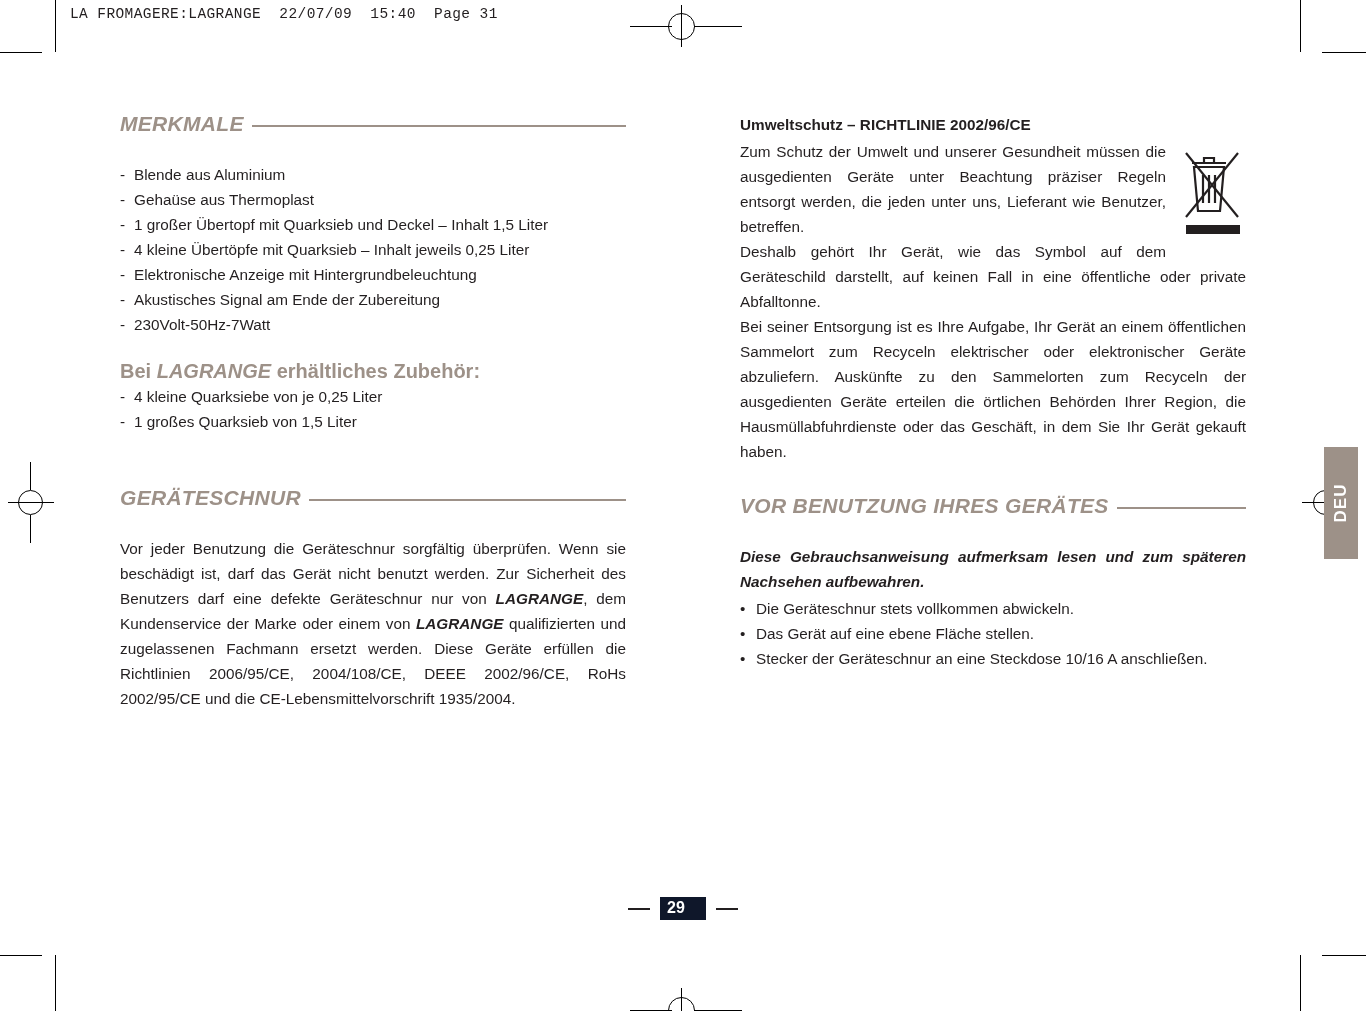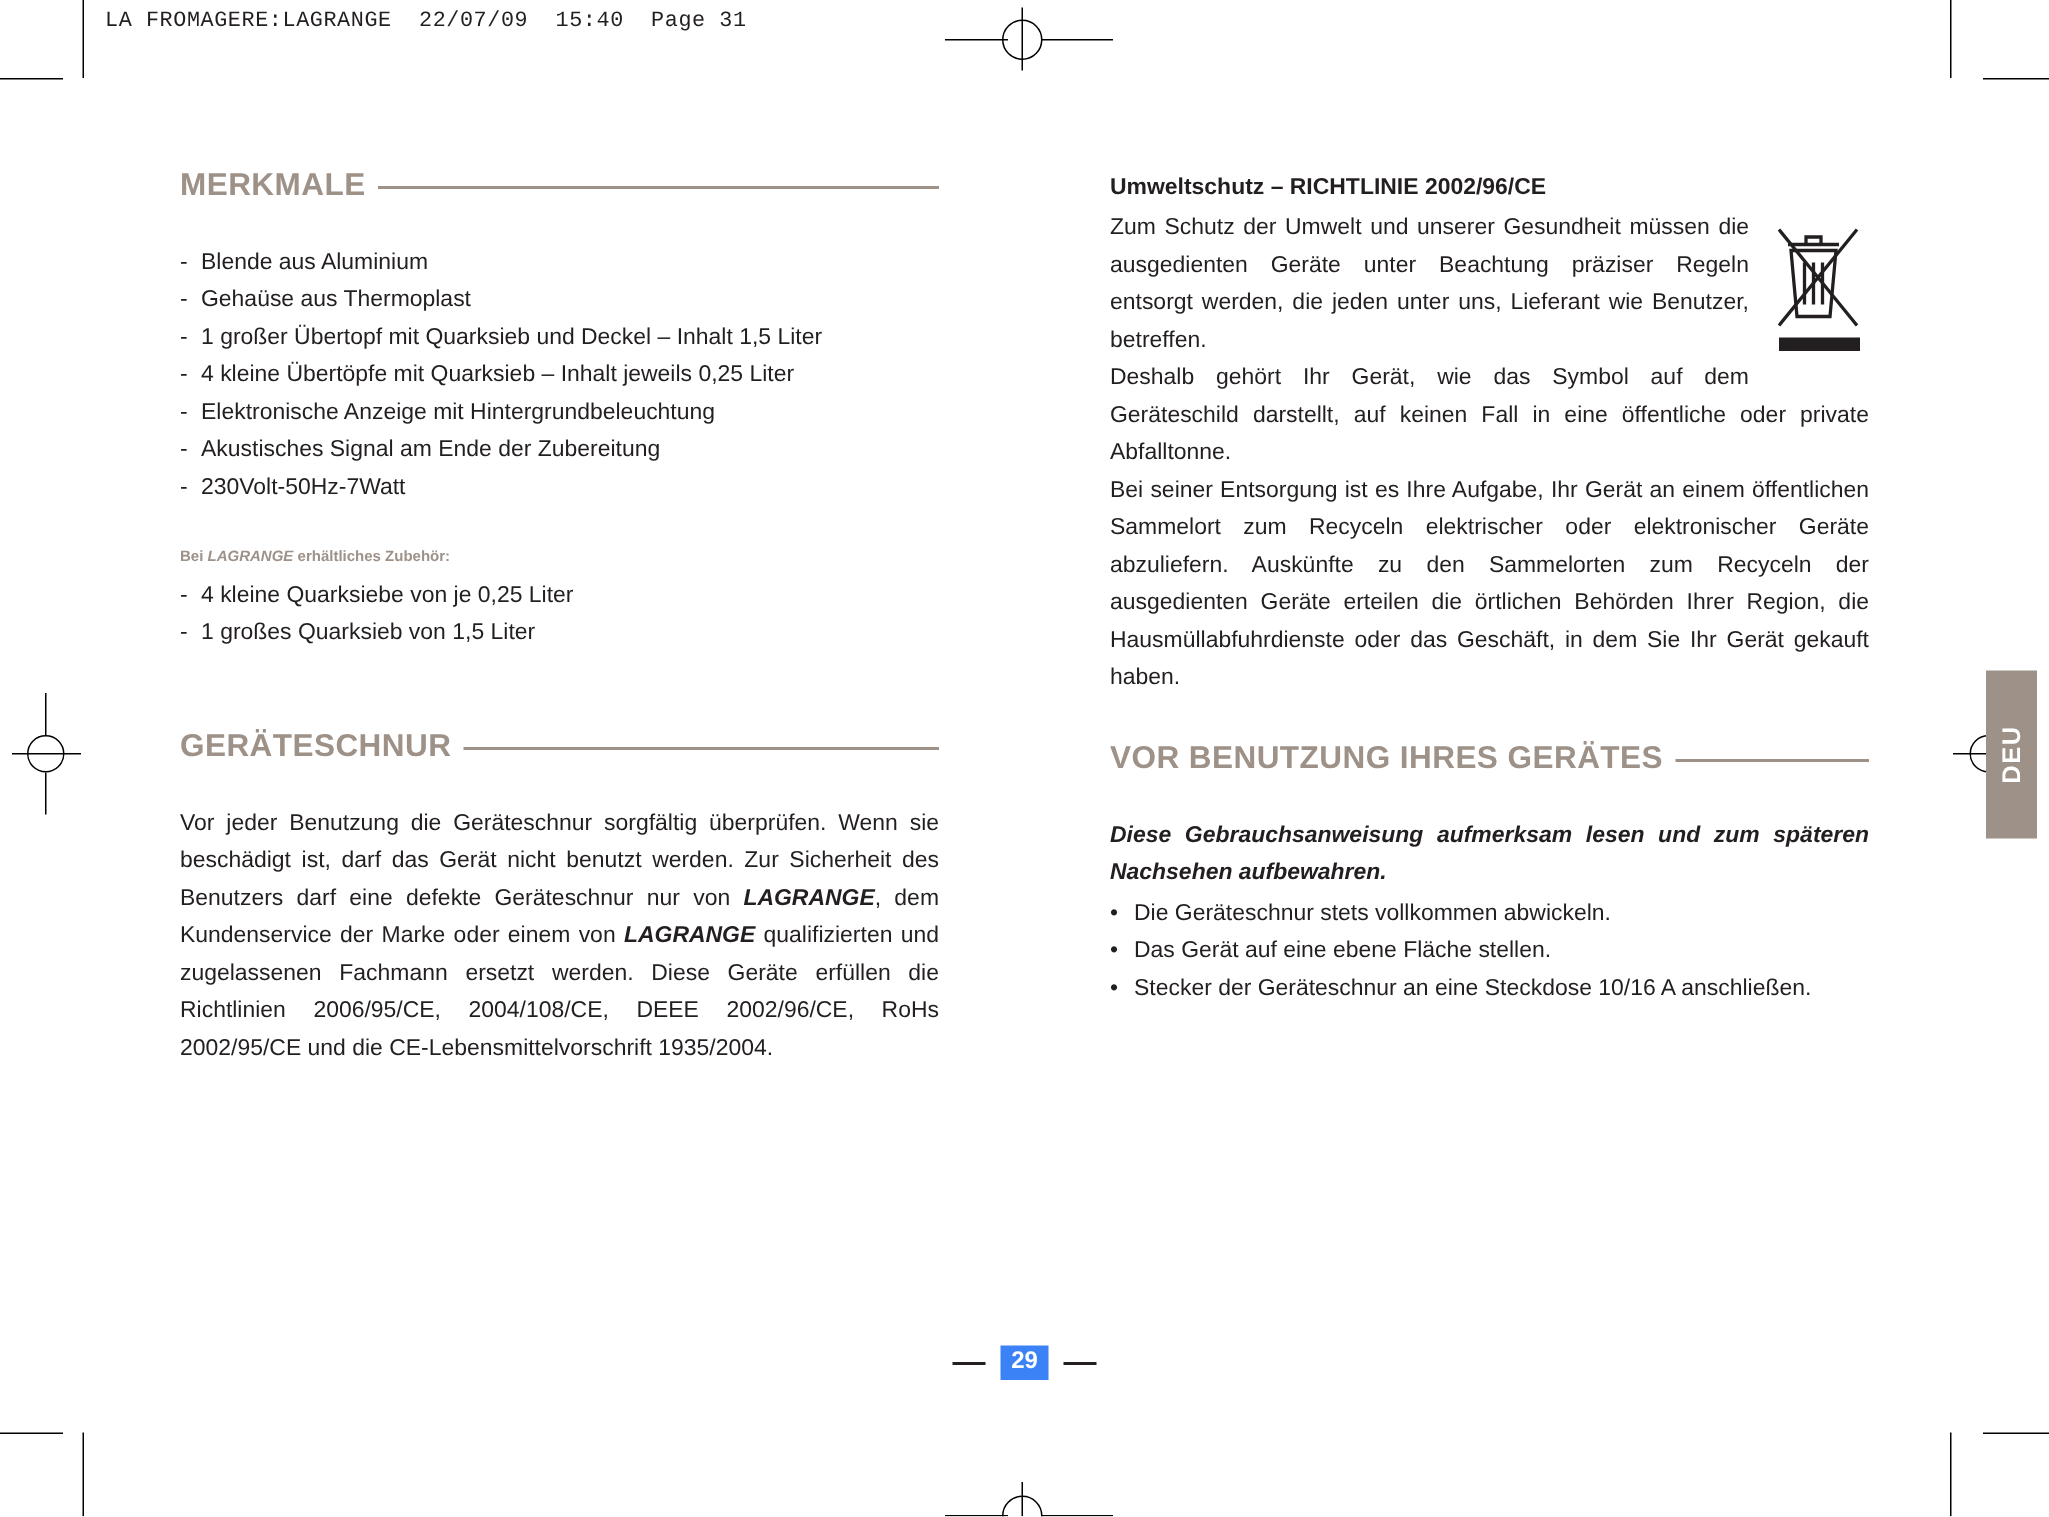--- a/index.html
+++ b/index.html
@@ -59,20 +59,21 @@
   
   .sec-head {
     display: flex;
     align-items: baseline;
     color: #9d9188;
     font-weight: bold;
     font-size: 21px;
     letter-spacing: 0.3px;
     margin: 0 0 26px 0;
     white-space: nowrap;
+    font-style: italic;
   }
   .sec-head .rule {
     flex: 1 1 auto;
     border-bottom: 2px solid #9d9188;
     margin-left: 8px;
     position: relative;
     top: -4px;
   }
   .sec-head.tight .rule { margin-left: 2px; }
 
@@ -111,21 +112,21 @@
   ul.bullet li::before {
     content: "\2022";
     position: absolute;
     left: 0;
     top: 0;
   }
 
   .accent-sub {
     color: #9d9188;
     font-weight: bold;
-    font-size: 10px;
+    font-size: 20px;
     margin: 22px 0 0 0;
   }
   .gap-md { height: 30px; }
   .gap-lg { height: 52px; }
 
   
   .weee {
     float: right;
     width: 66px;
     height: 96px;
@@ -165,25 +166,25 @@
     align-items: center;
     justify-content: center;
   }
   .footer .dash {
     width: 22px;
     height: 2px;
     background: #231f20;
     margin: 0 10px;
   }
   .pagebox {
-    background: #3b82f6;
+    background: #0f172a;
     color: #ffffff;
     font-weight: bold;
     font-size: 16px;
-    padding: 3px 7px 4px 7px;
+    padding: 3px 21px 4px 7px;
     line-height: 1;
   }
 </style>
 </head>
 <body>
 
 <div id="page">
 
   <div class="crop-line" style="left:55px; top:0; width:1px; height:52px;"></div>
   <div class="crop-line" style="left:0; top:52px; width:42px; height:1px;"></div>

